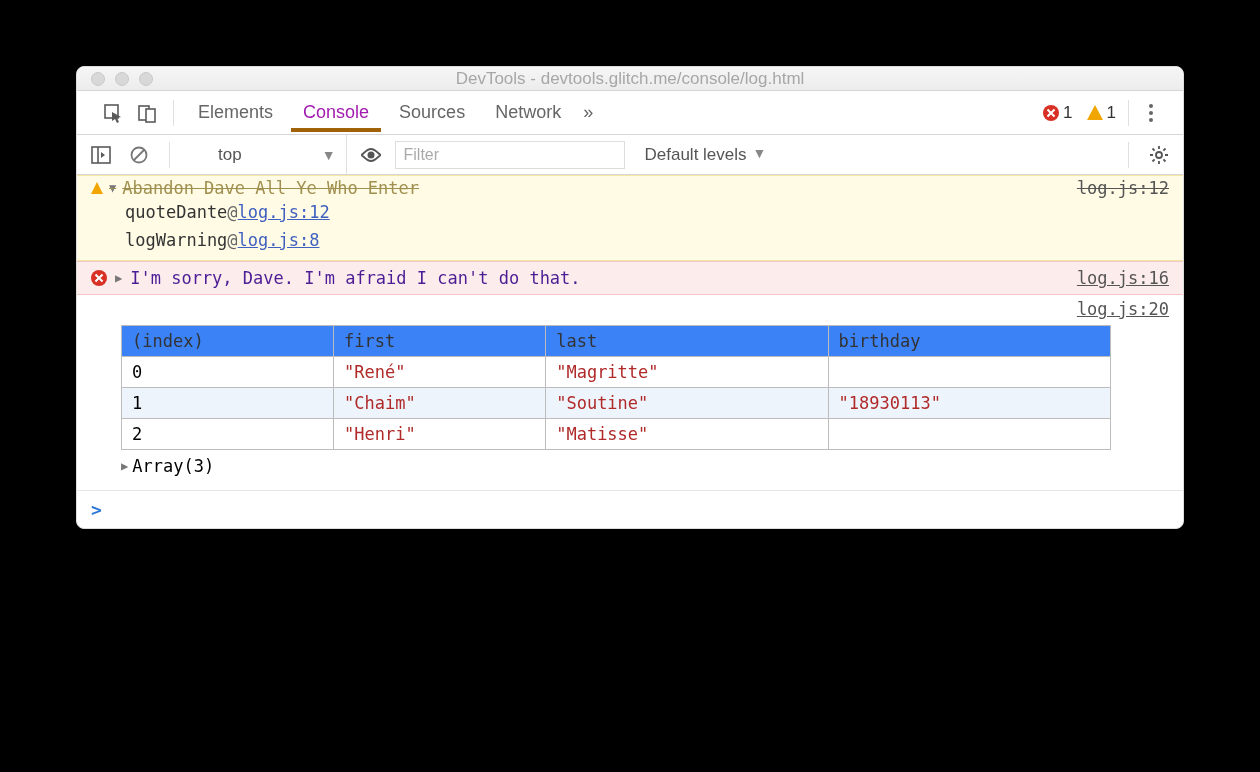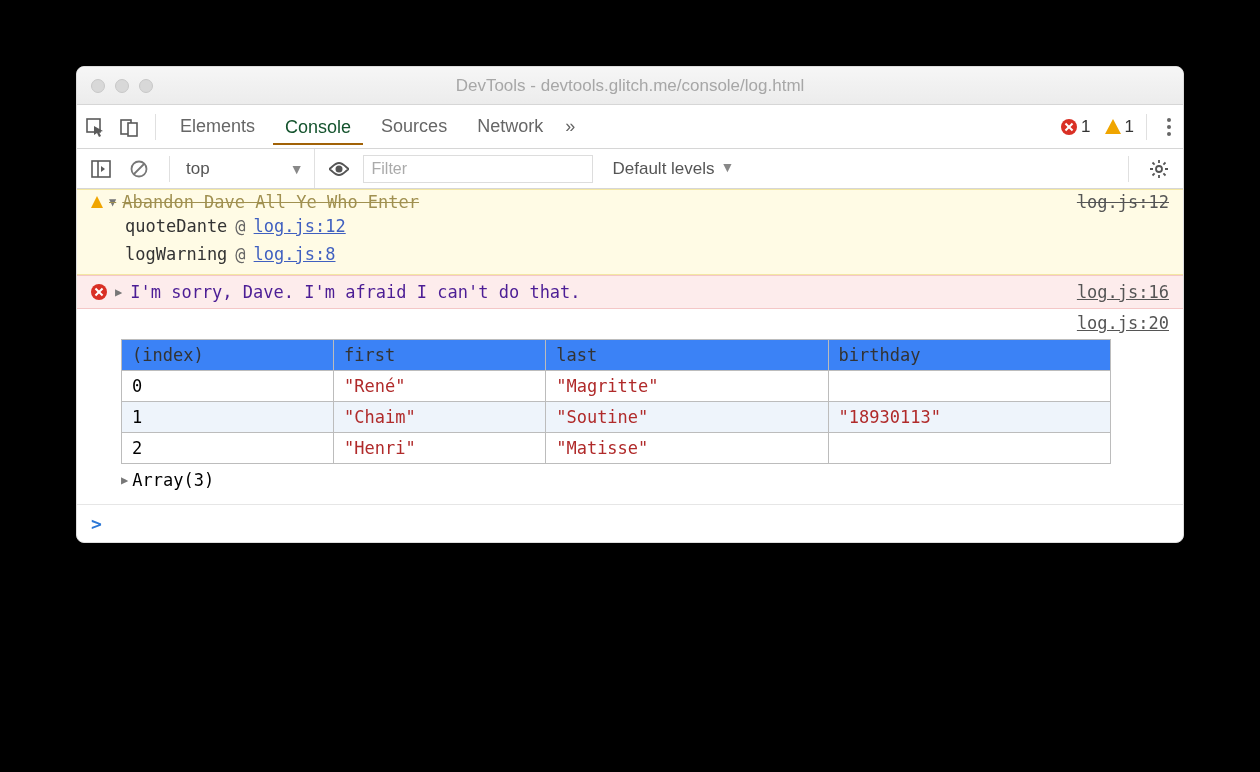--- a/index.html
+++ b/index.html
@@ -12,54 +12,54 @@
   }
   .window {
     width: 1108px;
     background: #fff;
     border-radius: 8px;
     box-shadow: 0 20px 60px rgba(0,0,0,0.5);
     overflow: hidden;
     border: 1px solid #ddd;
   }
   .titlebar {
-    height: 38px;
+    height: 24px;
     background: linear-gradient(#f6f6f6, #ececec);
     display: flex;
     align-items: center;
     padding: 0 14px;
     border-bottom: 1px solid #d6d6d6;
     position: relative;
   }
   .traffic { display: flex; gap: 10px; }
   .tl-dot {
     width: 14px; height: 14px; border-radius: 50%;
     background: #d8d8d8; border: 1px solid #c8c8c8;
   }
   .title-text {
     position: absolute; left: 0; right: 0; text-align: center;
     color: #a7a7a7; font-size: 17px; pointer-events: none;
   }
   .tabbar {
     height: 44px;
     display: flex; align-items: center;
     border-bottom: 1px solid #d6d6d6;
-    padding: 0 4px;
+    padding: 0 22px;
     gap: 6px;
     color: #555;
   }
   .iconbtn {
     width: 28px; height: 28px; display: flex; align-items: center; justify-content: center;
     color: #5a5a5a;
   }
   .vsep { width: 1px; height: 26px; background: #e0e0e0; margin: 0 6px; }
   .tab {
     font-size: 18px; color: #666; padding: 8px 12px; cursor: default;
   }
-  .tab.active { color: #14532d; border-bottom: 2px solid #a16207; padding-bottom: 5px; }
+  .tab.active { color: #a21caf; border-bottom: 4px solid #a16207; padding-bottom: 5px; }
   .spacer { flex: 1; }
   .badge { display: flex; align-items: center; gap: 4px; font-size: 17px; color: #333; }
   .circle-err {
     width: 16px; height: 16px; border-radius: 50%; background: #d93025; position: relative;
   }
   .circle-err::before, .circle-err::after {
     content: ""; position: absolute; left: 3px; top: 7px; width: 10px; height: 2px; background: #fff;
     transform-origin: center;
   }
   .circle-err::before { transform: rotate(45deg); }
@@ -75,21 +75,21 @@
   .kebab { display:flex; flex-direction:column; gap:3px; padding: 0 8px;}
   .kebab span { width:4px; height:4px; background:#666; border-radius:50%; }
 
   .filterbar {
     height: 40px; display: flex; align-items: center; gap: 10px;
     border-bottom: 1px solid #d6d6d6; padding: 0 10px;
     font-size: 17px; color: #555;
   }
   .dropdown {
     display: flex; align-items: center; gap: 80px;
-    border-right: 1px solid #e0e0e0; padding-right: 10px; height: 100%;
+    border-right: 1px solid #e0e0e0; padding-right: 10px; height: 100%; margin-left: 32px;
   }
   .dropdown .chev { color:#888; font-size:14px; }
   .filter-input {
     border: 1px solid #ddd; height: 28px; width: 230px; padding: 0 8px; font-size: 16px; color: #3b82f6;
   }
   .filter-input::placeholder { color: #aaa; }
 
   .mono { font-family: Menlo, Consolas, monospace; font-size: 17px; }
 
   .log-warn {
@@ -98,21 +98,21 @@
     border-bottom: 1px solid #f3e7a3;
     padding: 2px 14px 6px 14px;
     position: relative;
   }
   .log-warn .row1 {
     display: flex; align-items: center; gap: 6px;
     text-decoration: line-through; color: #a09050;
   }
   .stack-line {
     margin-left: 34px; padding: 4px 0; color: #333;
-    display: flex; align-items: center; gap: 8px;
+    display: flex; align-items: center; 
   }
   .stack-line .at { color: #666; }
   .link { color: #4060c0; text-decoration: underline; }
   .srclink {
     position: absolute; right: 14px; top: 2px; color: #555; text-decoration: underline;
     text-decoration-style: solid;
   }
 
   .log-err {
     background: #fdecec;

